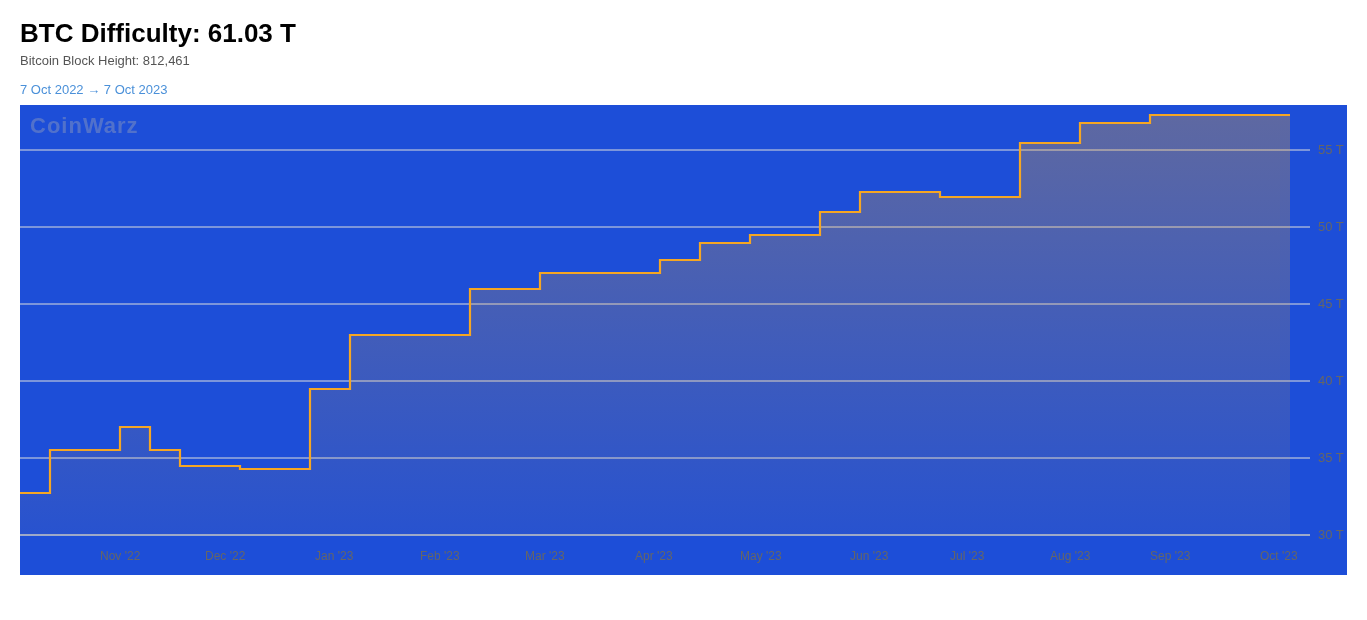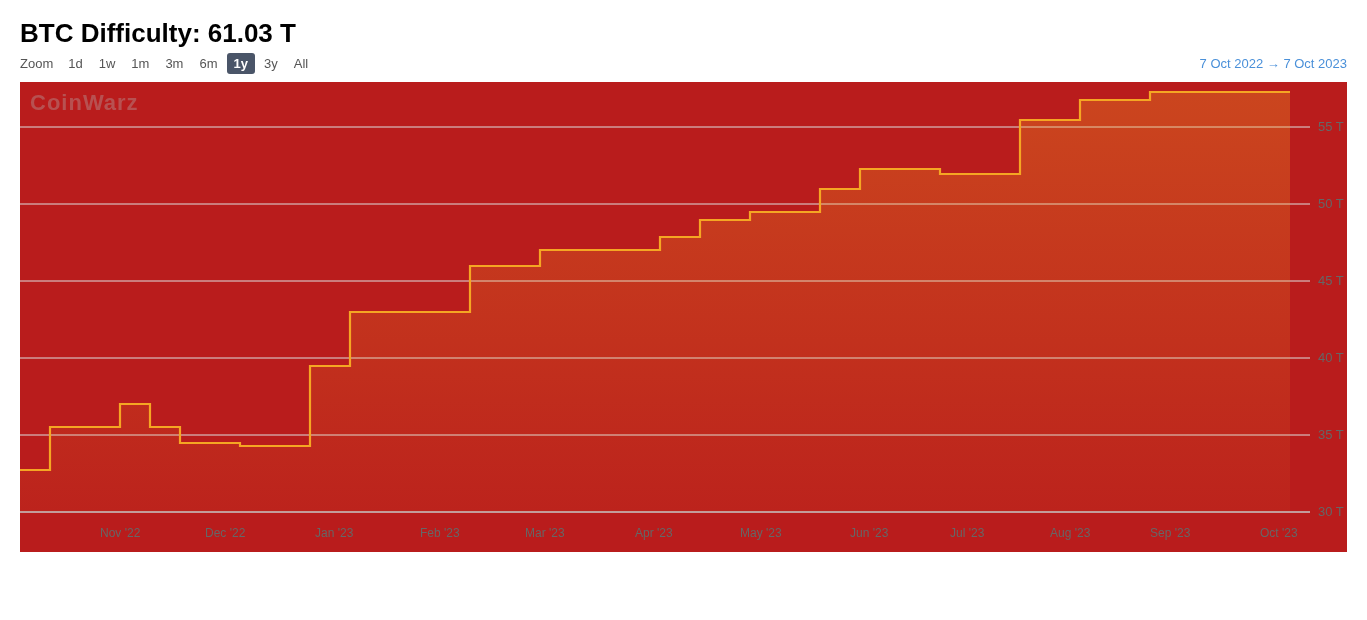--- a/index.html
+++ b/index.html
@@ -59,21 +59,21 @@
     }
     .date-range {
       font-size: 13px;
       color: #4a90d9;
       text-align: center;
     }
     .chart-area {
       position: relative;
       width: 100%;
       height: 470px;
-      background: #b91c1c;
+      background: #1d4ed8;
     }
     .coinwarz-watermark {
       position: absolute;
       top: 8px;
       left: 10px;
       font-size: 22px;
       font-weight: bold;
       color: rgba(180,180,180,0.35);
       letter-spacing: 1px;
       pointer-events: none;
@@ -82,33 +82,23 @@
     .chart-svg {
       width: 100%;
       height: 100%;
     }
   </style>
 </head>
 <body>
 
 <div class="container">
   <div class="title">BTC Difficulty: 61.03 T</div>
+  <div class="subtitle">Bitcoin Block Height: 812,461</div>
 
   <div class="toolbar">
-    <div class="zoom-controls">
-      <span class="zoom-label">Zoom</span>
-      <button class="zoom-btn">1d</button>
-      <button class="zoom-btn">1w</button>
-      <button class="zoom-btn">1m</button>
-      <button class="zoom-btn">3m</button>
-      <button class="zoom-btn">6m</button>
-      <button class="zoom-btn active">1y</button>
-      <button class="zoom-btn">3y</button>
-      <button class="zoom-btn">All</button>
-    </div>
     <div class="date-range">7 Oct 2022  →  7 Oct 2023</div>
   </div>
 
   <div class="chart-area">
     <div class="coinwarz-watermark">CoinWarz</div>
     <svg class="chart-svg" viewBox="0 0 1327 470" preserveAspectRatio="none">
 
       <line x1="0" y1="430" x2="1290" y2="430" stroke="#ddd" stroke-width="1"></line>
       <line x1="0" y1="353" x2="1290" y2="353" stroke="#ddd" stroke-width="1"></line>
       <line x1="0" y1="276" x2="1290" y2="276" stroke="#ddd" stroke-width="1"></line>

